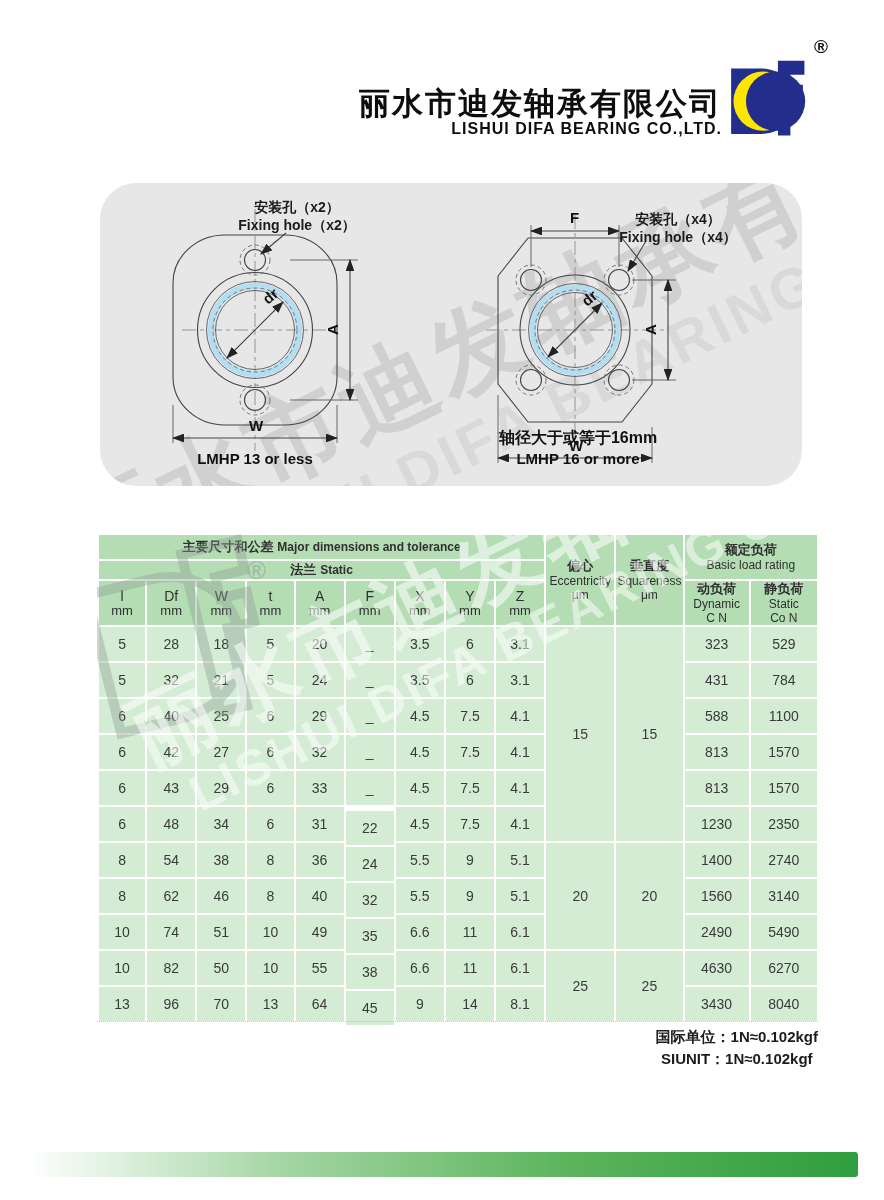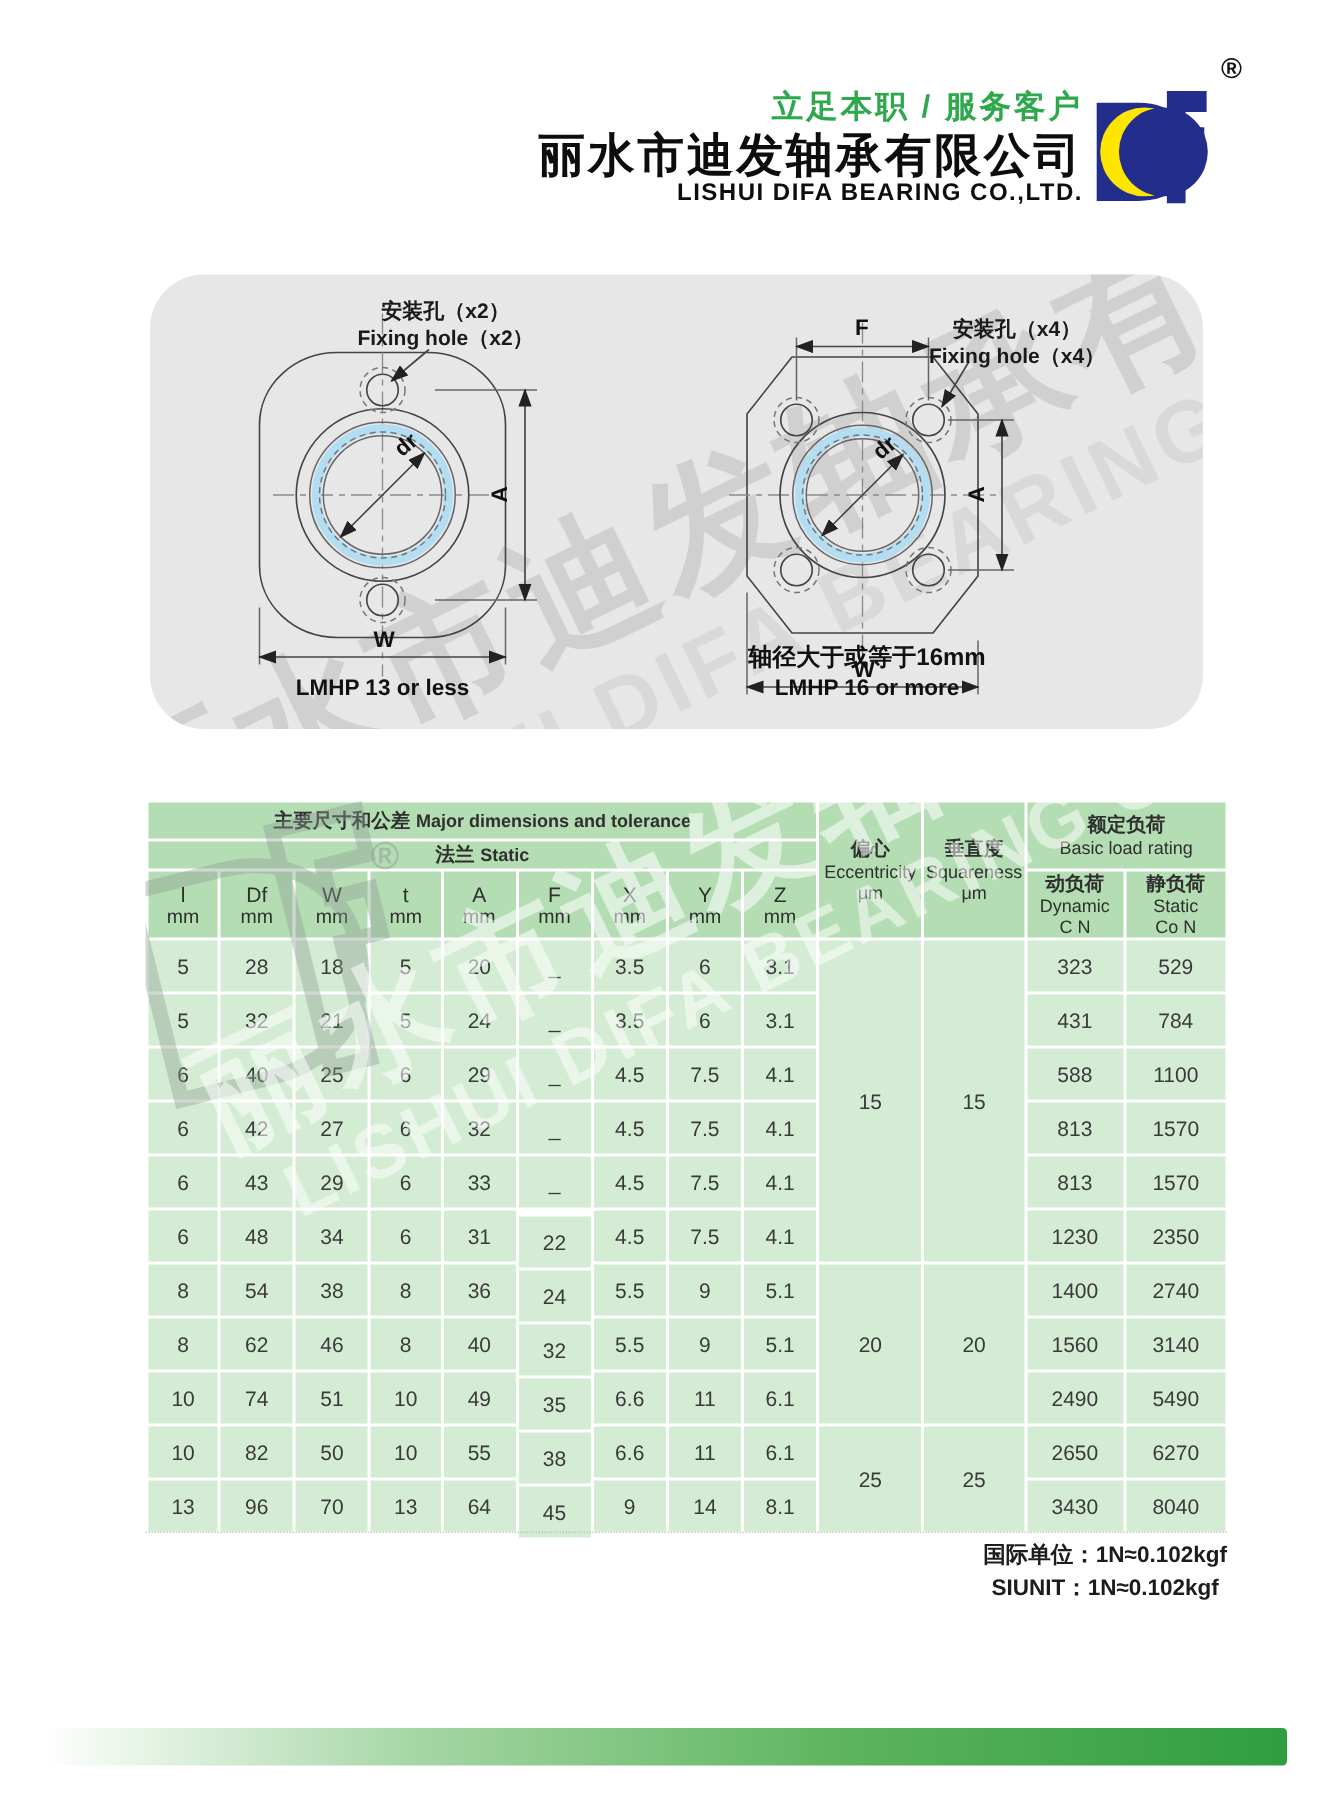--- a/index.html
+++ b/index.html
@@ -82,21 +82,20 @@
   .thin{stroke:#666;stroke-width:1;fill:none;}
   .cline{stroke:#8a8a8a;stroke-width:.9;fill:none;stroke-dasharray:14 4 4 4;}
   .dash{stroke:#777;stroke-width:1;fill:none;stroke-dasharray:4 3;}
   text.dim{font-family:"Liberation Sans",sans-serif;font-size:15px;font-weight:bold;fill:#111;}
 </style>
 </head>
 <body>
 
 <div class="page">
 
-  <div class="slogan">立足本职 / 服务客户</div>
   <div class="company-cn">丽水市迪发轴承有限公司</div>
   <div class="company-en">LISHUI DIFA BEARING CO.,LTD.</div>
   <svg class="logo" viewBox="0 0 100 118">
     <path d="M4,16 h36 c30,0 46,19 46,42 c0,23 -16,42 -46,42 H4 z" fill="#232e8c"></path>
     <circle cx="45" cy="58" r="38" fill="#ffe600"></circle>
     <circle cx="61" cy="58" r="38" fill="#232e8c"></circle>
     <path d="M64,6 h34 v18 h-18 v13 h16 v18 h-16 v47 h-16 z" fill="#232e8c"></path>
   </svg>
   <div class="logo-reg">®</div>
 
@@ -424,21 +423,21 @@
             <td>82</td>
             <td>50</td>
             <td>10</td>
             <td>55</td>
             <td class="f-low">38</td>
             <td>6.6</td>
             <td>11</td>
             <td>6.1</td>
         <td rowspan="2">25</td>
         <td rowspan="2">25</td>
-        <td>2650</td>
+        <td>4630</td>
             <td>6270</td>
       </tr>
       <tr style="height:34px">
         <td>13</td>
             <td>96</td>
             <td>70</td>
             <td>13</td>
             <td>64</td>
             <td class="f-low">45</td>
             <td>9</td>

